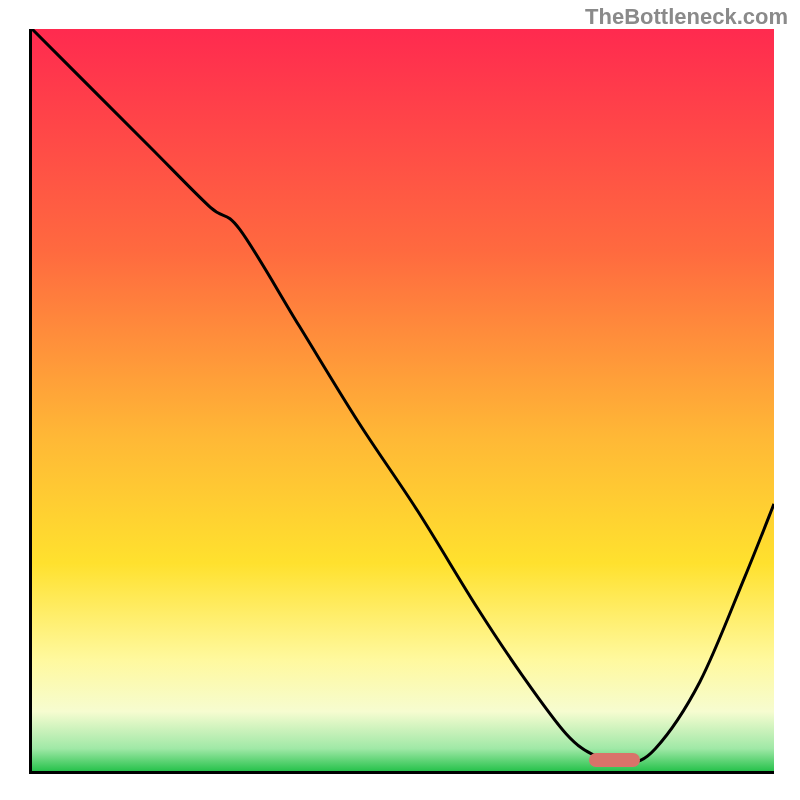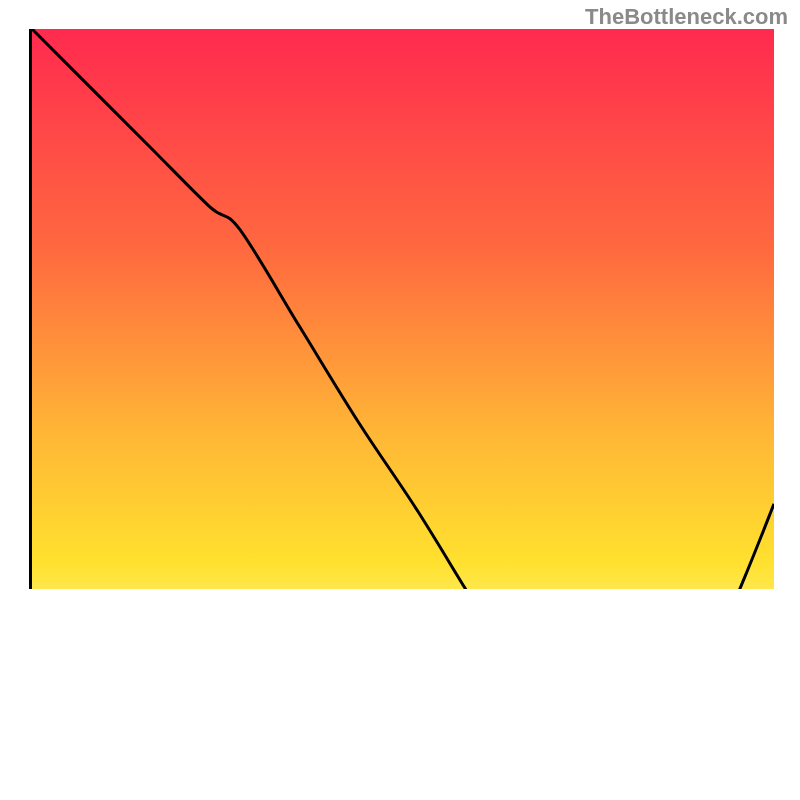--- a/index.html
+++ b/index.html
@@ -3,21 +3,21 @@
 <meta charset="utf-8">
 <style>
   body {
     margin: 0;
     padding: 0;
     background: #ffffff;
     font-family: Arial, sans-serif;
   }
   .container {
     width: 800px;
-    height: 589px;
+    height: 800px;
     position: relative;
   }
   .watermark {
     position: absolute;
     top: 4px;
     right: 12px;
     font-size: 22px;
     font-weight: bold;
     color: #8a8a8a;
     z-index: 10;

